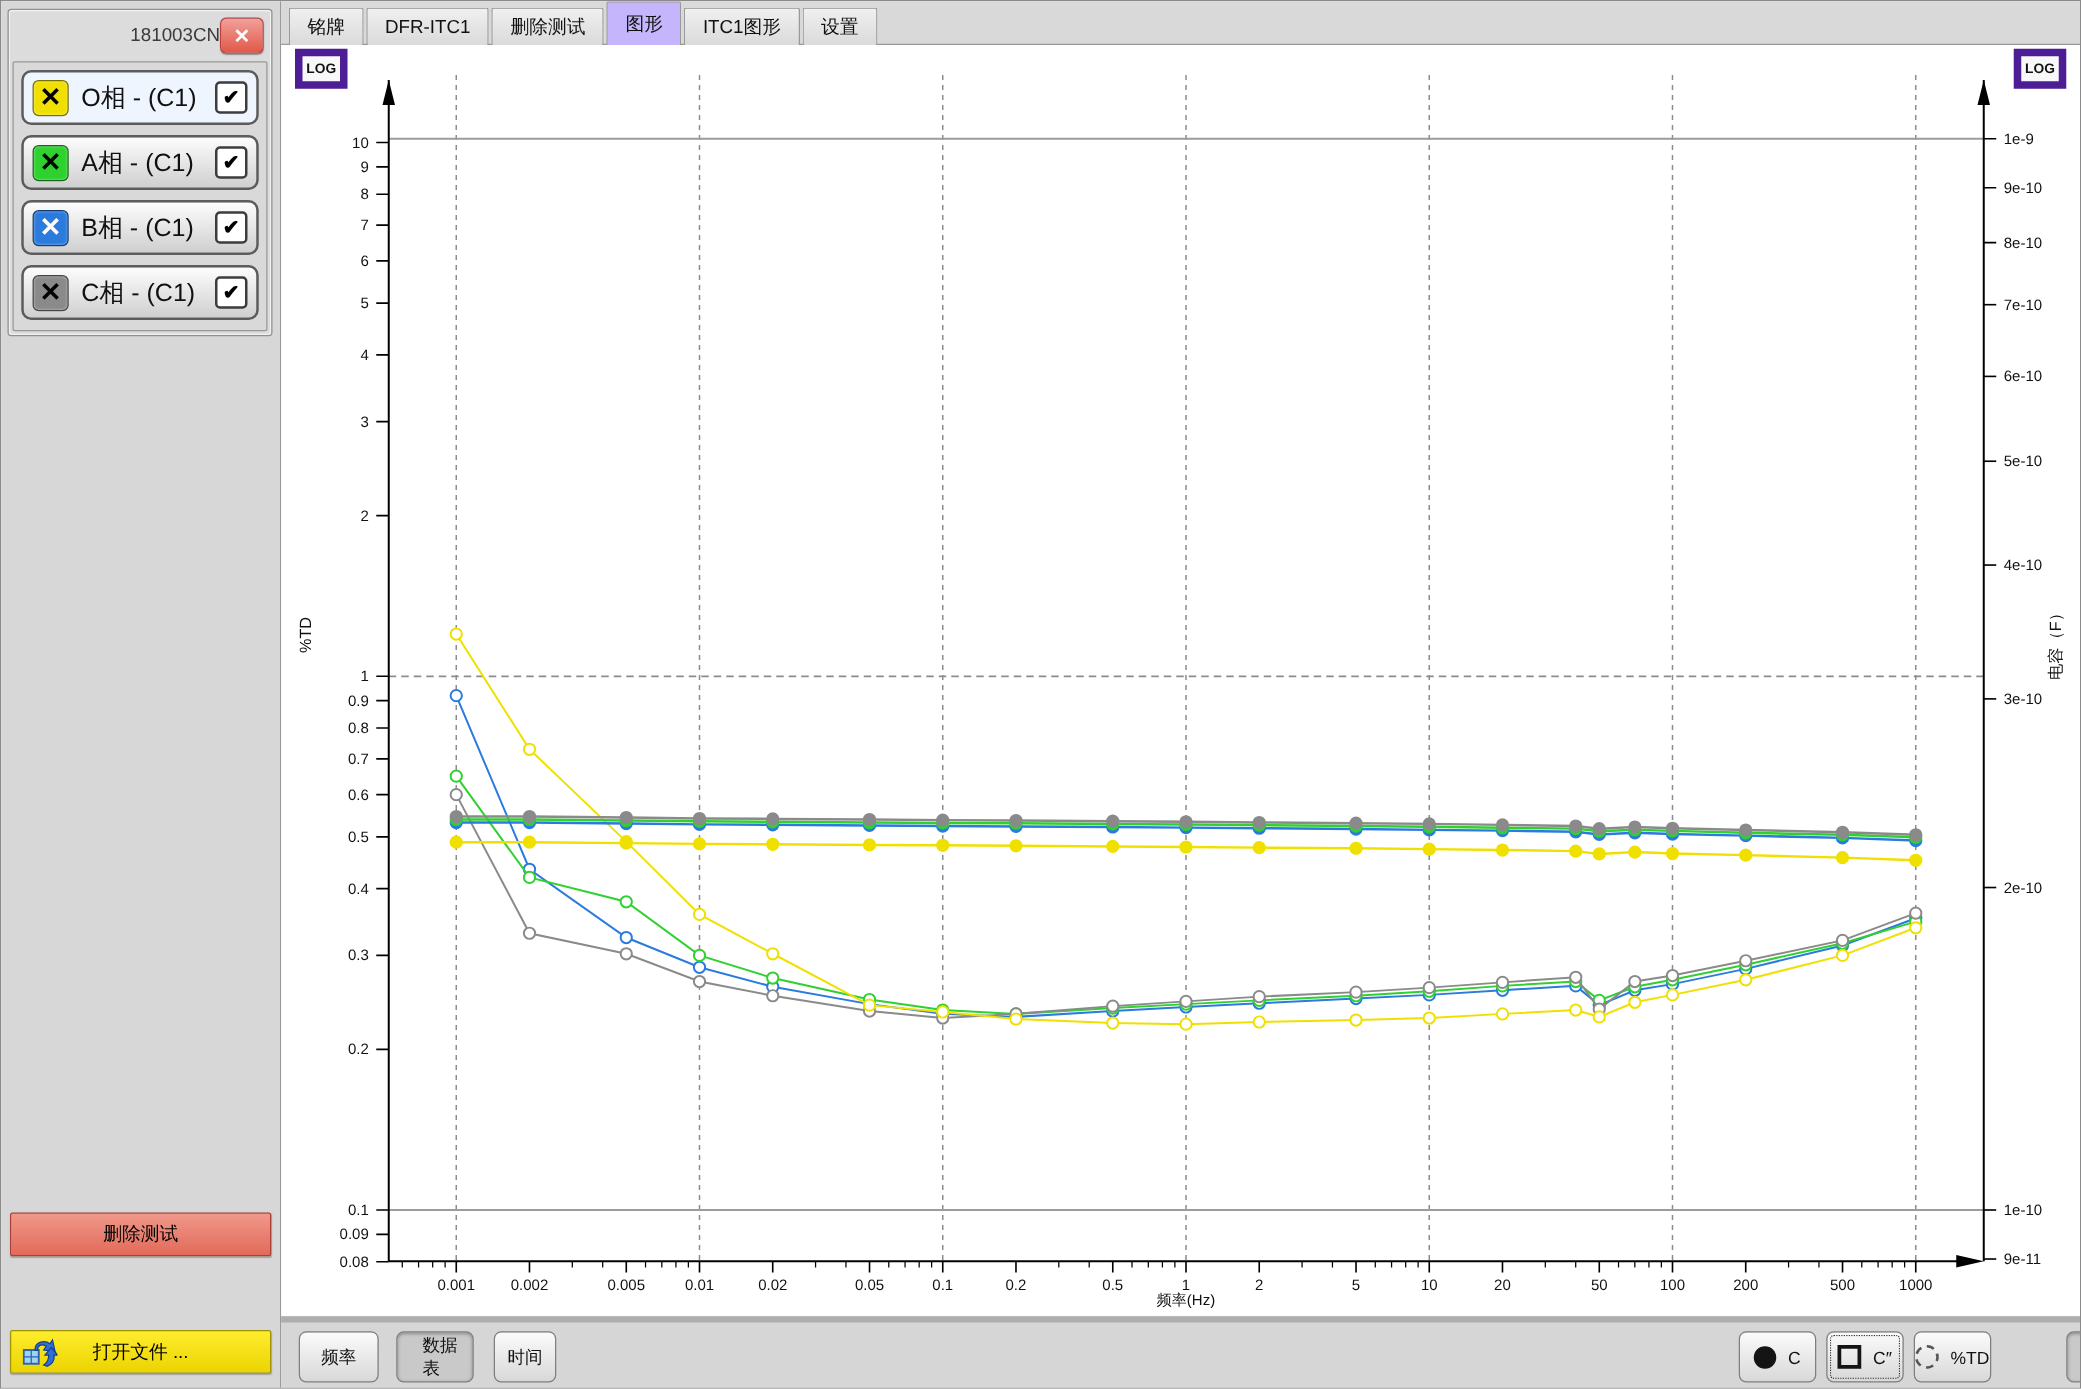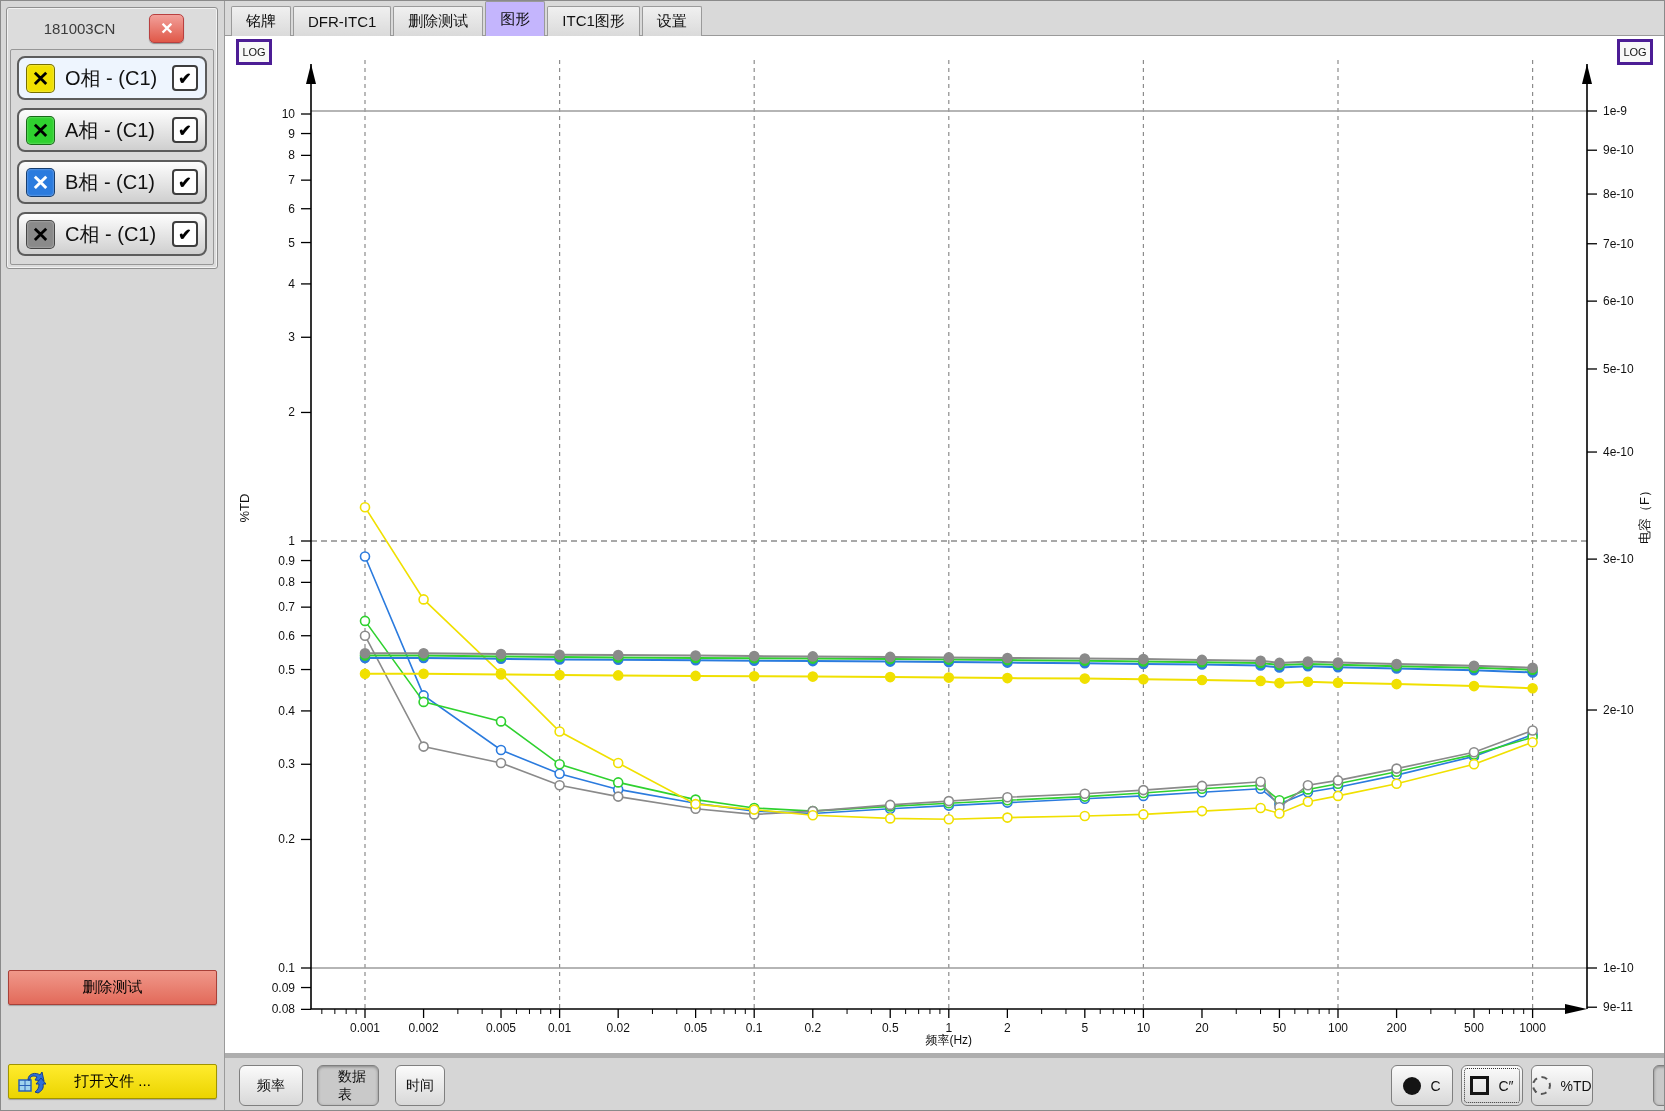--- a/index.html
+++ b/index.html
@@ -2,21 +2,21 @@
 <html><head>
 <meta charset="utf-8">
 <style>
   html,body{margin:0;padding:0;}
   body{font-family:"Liberation Sans",sans-serif;background:#cfcfcf;}
   #app{position:relative;width:1665px;height:1111px;background:#ffffff;overflow:hidden;border:1px solid #8a8a8a;box-sizing:border-box;}
 
   
   .sidebar{position:absolute;left:0;top:0;width:224px;height:1111px;background:#d7d7d7;border-right:1px solid #9a9a9a;box-sizing:border-box;}
   .test-panel{position:absolute;left:5px;top:6px;width:212px;border:1px solid #8f8f8f;border-radius:3px;background:#dcdcdc;box-shadow:inset 0 0 0 1px #f2f2f2;padding:3px;box-sizing:border-box;}
-  .test-title-row{display:flex;align-items:center;justify-content:center;padding:3px 3px 6px 7px;gap:34px;}
+  .test-title-row{display:flex;align-items:center;justify-content:flex-end;padding:3px 3px 6px 7px;}
   .test-title{font-size:15px;color:#3c3c3c;}
   .close-btn{width:33px;height:27px;border:1px solid #b84040;border-radius:5px;background:linear-gradient(#f2a09a,#e05848);color:#fff;font-weight:bold;font-size:16px;display:flex;align-items:center;justify-content:center;box-shadow:0 1px 1px rgba(0,0,0,.35);cursor:default;}
   .legend-box{border:1px solid #979797;border-radius:2px;padding:6px;background:#d9d9d9;}
   .legend-item{display:flex;align-items:center;height:40px;border:2px solid #5c5c5c;border-radius:8px;background:linear-gradient(#fdfdfd,#cfcfcf);margin-bottom:8px;padding:0 7px;}
   .legend-item.selected{background:#eef5fe;}
   .legend-item:last-child{margin-bottom:2px;}
   .phase-icon{width:27px;height:27px;border-radius:5px;display:flex;align-items:center;justify-content:center;font-weight:bold;font-size:21px;line-height:21px;margin-right:10px;border:1px solid rgba(0,0,0,.5);box-shadow:inset 0 0 2px rgba(255,255,255,.6);}
   .legend-label{flex:1;font-size:20px;color:#111;}
   .checkbox{width:22px;height:22px;background:#fff;border:2px solid #3d3d3d;border-radius:4px;display:flex;align-items:center;justify-content:center;font-size:16px;font-weight:bold;color:#000;}
   .sidebar-btn{position:absolute;left:7px;width:209px;height:35px;border-radius:2px;display:flex;align-items:center;justify-content:center;font-size:15px;color:#000;box-sizing:border-box;box-shadow:0 1px 1px rgba(0,0,0,.25);}
@@ -24,21 +24,21 @@
   #open-file{top:1063px;background:linear-gradient(#ffec2e,#eBD400);border:1px solid #a09400;}
   #open-file .file-icon{position:absolute;left:9px;top:5px;}
 
   
   .tabbar{position:absolute;left:224px;top:0;right:0;height:35px;background:#d9d9d9;border-bottom:1px solid #9a9a9a;display:flex;align-items:flex-end;padding-left:6px;box-sizing:border-box;text-align:center;}
   .tab{height:29px;display:flex;align-items:center;padding:0 14px;font-size:15px;color:#111;border:1px solid #9a9a9a;border-bottom:none;background:linear-gradient(#f0f0f0,#dadada);margin-right:2px;border-radius:2px 2px 0 0;position:relative;bottom:-1px;}
   .tab.active{background:#c4b5fd;height:34px;z-index:2;}
 
   
   .chart-region{position:absolute;left:224px;top:35px;width:1441px;height:1017px;background:#ffffff;}
-  .log-btn{position:absolute;top:3px;width:30px;height:20px;border:3px solid #4c1d95;background:#f8f8f8;font-size:11px;color:#111;display:flex;align-items:center;justify-content:center;z-index:3;}
+  .log-btn{position:absolute;top:3px;width:30px;height:20px;border:6px solid #4c1d95;background:#f8f8f8;font-size:11px;color:#111;display:flex;align-items:center;justify-content:center;z-index:3;font-weight:bold;}
   #log-left{left:11px;}
   #log-right{right:13px;}
   #chart-svg{position:absolute;left:0;top:0;}
   #chart-svg text{font-family:"Liberation Sans",sans-serif;}
 
   
   .bottombar{position:absolute;left:224px;top:1052px;right:0;height:59px;background:#d6d6d6;border-top:5px solid #aeaeae;box-sizing:border-box;}
   .bb-btn{position:absolute;top:7px;height:41px;border:1px solid #7f7f7f;border-radius:6px;background:linear-gradient(#fbfbfb,#d8d8d8);display:flex;align-items:center;justify-content:center;font-size:14px;color:#111;box-sizing:border-box;}
   .bb-btn.pressed{background:#c9c9c9;box-shadow:inset 0 1px 3px rgba(0,0,0,.35);padding-left:20px;}
   .bb-btn.focused{outline:1px dotted #333;outline-offset:-4px;}

